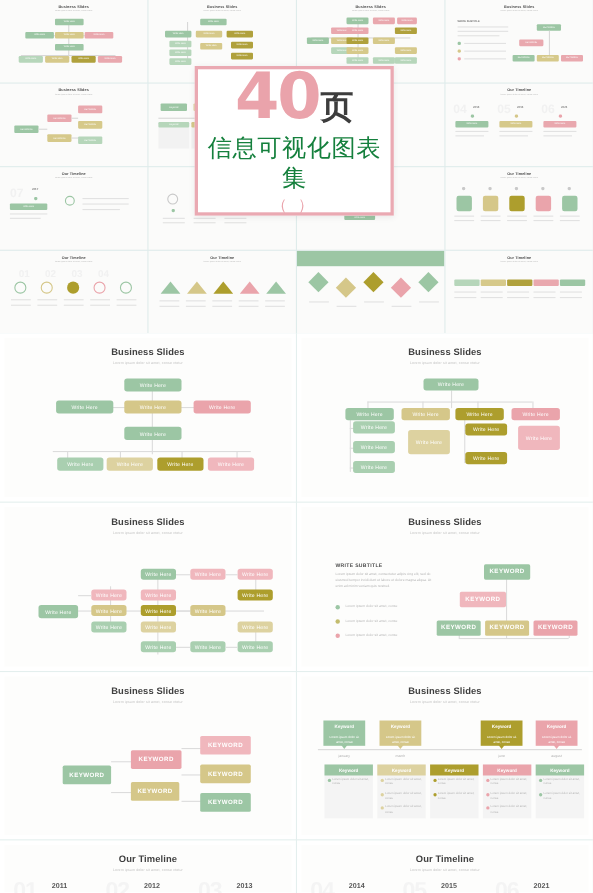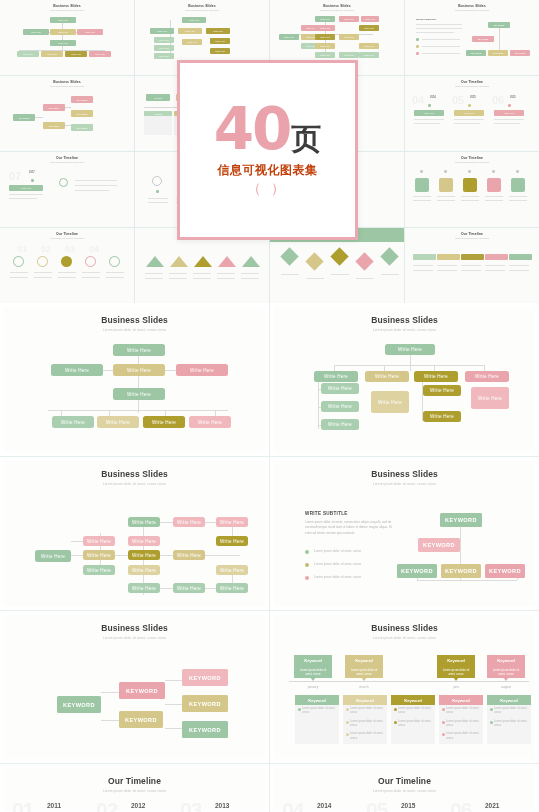--- a/index.html
+++ b/index.html
@@ -50,21 +50,21 @@
   .th-year { position:absolute; font-size:2.6px; color:#7a7a7a; font-weight:bold;}
   .th-dot { position:absolute; width:2.6px; height:2.6px; border-radius:50%; }
   .th-txtline { position:absolute; height:.5px; background:#e2e2e2; }
   .th-circ { position:absolute; border-radius:50%; }
   .th-diamond { position:absolute; transform: rotate(45deg); }
   .th-tri { position:absolute; width:0; height:0; }
   .th-greenband { position:absolute; background:#9cc6a4; }
 
   
   .cover {
-    position: absolute; left: 177px; top: 60px; width: 181px; height: 180px;
+    position: absolute; left: 177px; top: 60px; width: 181px; height: 136px;
     background: #ffffff;
     border: 3px solid #eaa9b2;
     box-shadow: 0 1px 6px rgba(0,0,0,.08);
     z-index: 20;
     display: flex; flex-direction: column;
     align-items: center; justify-content: center;
     padding: 6px 8px;
   }
   .cover-40 {
     font-family: "DejaVu Sans", sans-serif;
@@ -76,21 +76,21 @@
   .cover-40 .ye {
     font-size: 30px; color: #3d3d3d; font-weight: bold;
     letter-spacing: 0; margin-left: 1px;
   }
   .cover-l1 {
     font-size: 17px; color: #cfe3ef; font-weight: bold;
     letter-spacing: 1px; line-height: 1.25; text-align:center;
     -webkit-text-stroke: .4px #b9d6e6;
   }
   .cover-l2 {
-    font-size: 12px; color: #c2410c; font-weight: bold;
+    font-size: 22px; color: #15803d; font-weight: normal;
     letter-spacing: .5px; line-height: 1.25; text-align:center; margin-top: 1px;
   }
   .cover-l3 {
     font-size: 14px; color: #eaa3ab; letter-spacing: 3px; margin-top: 2px;
   }
 
   
   .slides {
     position: absolute; left: 0; top: 303px; width: 539px; height: 509px;
     display: grid;

